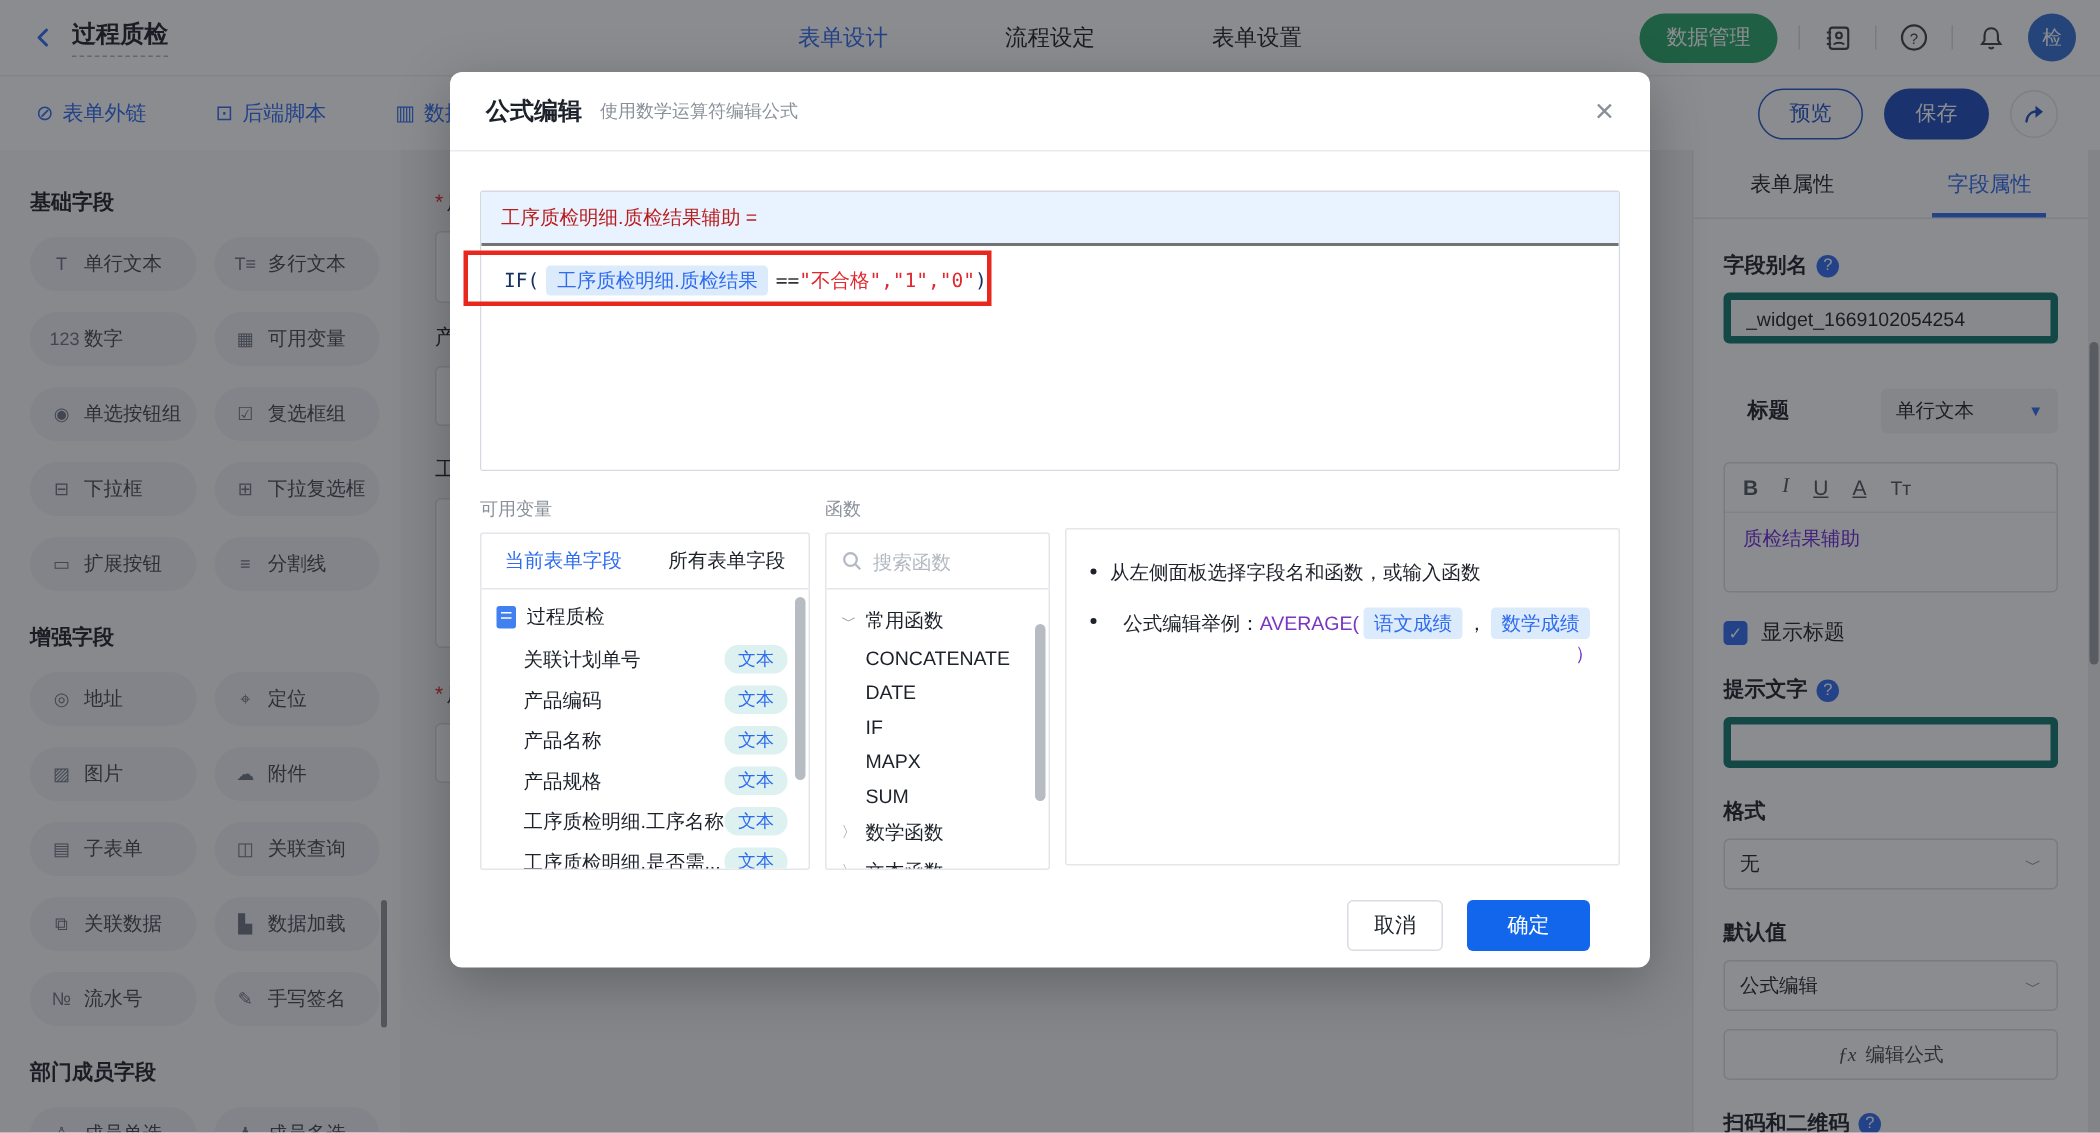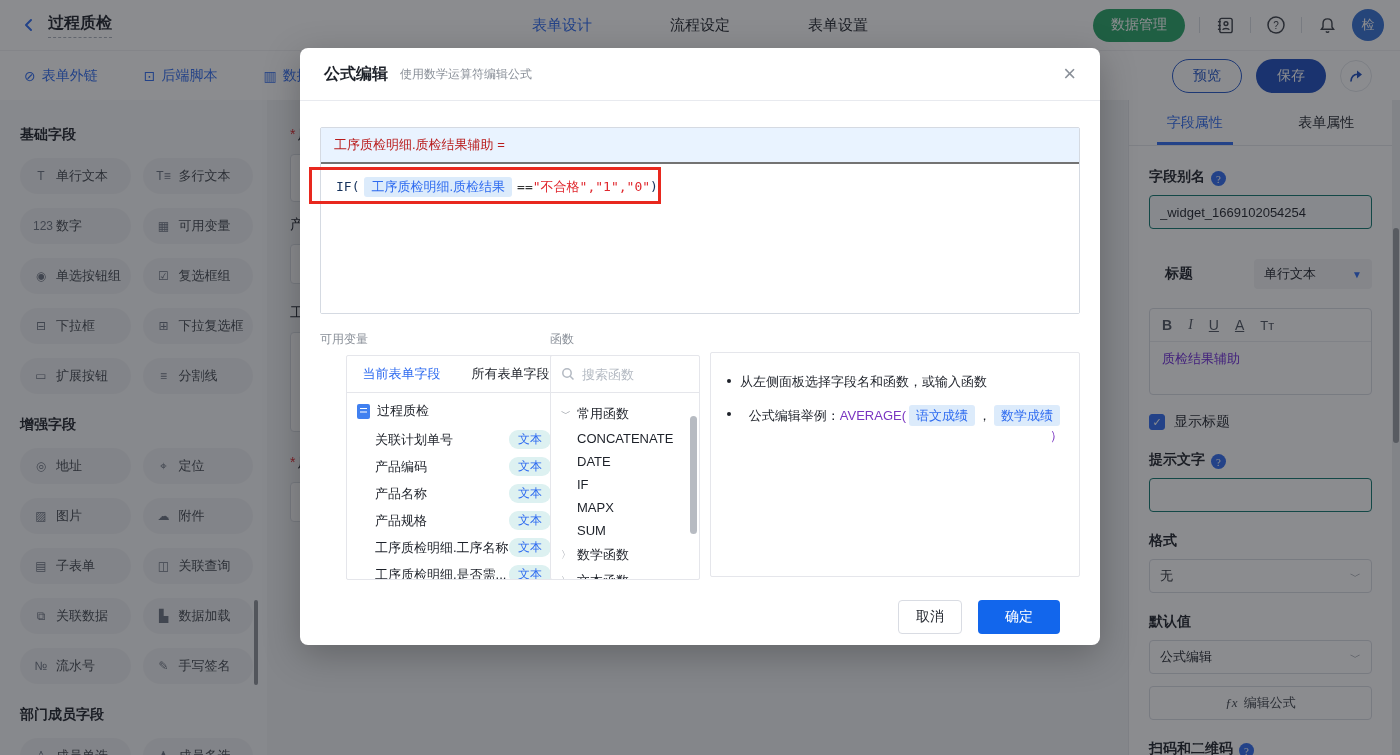--- a/index.html
+++ b/index.html
@@ -50,23 +50,23 @@
   .cv2 { top:204px; } .cv2 .cv-box { height:100px; }
   .cv3 { top:354px; } .cv3 .cv-box { height:40px; }
 
   
   .props { position:absolute; top:100px; right:8px; width:264px; height:655px; background:#fff; border-left:1px solid #e5e6eb; z-index:1; overflow:hidden; }
   .p-tabs { height:46px; border-bottom:1px solid #e5e6eb; display:flex; }
   .p-tab { flex:1; display:flex; align-items:center; justify-content:center; font-size:14px; color:#1d2129; cursor:pointer; position:relative; }
   .p-tab.active { color:#2e6bf0; }
   .p-tab.active::after { content:""; position:absolute; bottom:0; left:50%; transform:translateX(-50%); width:76px; height:3px; background:#2e6bf0; }
   .p-body { padding:2px 20px 0; }
-  .p-label { font-size:14px; font-weight:bold; color:#1d2129; margin:20px 0 9px; display:flex; align-items:flex-end; gap:6px;font-family:Liberation Serif, serif; }
+  .p-label { font-size:14px; font-weight:bold; color:#1d2129; margin:20px 0 9px; display:flex; align-items:center; gap:6px; }
   .help-badge { width:15px; height:15px; border-radius:50%; background:#2e6bf0; color:#fff; font-size:11px; display:flex; align-items:center; justify-content:center; font-weight:normal; cursor:pointer; }
-  .p-input { width:100%; height:34px; border:1px solid #0f766e; border-radius:4px; background:#f7f8fa; font-size:13px; color:#1d2129; padding:0 10px; font-family:inherit; }
+  .p-input { width:100%; height:34px; border:5px solid #0f766e; border-radius:4px; background:#f7f8fa; font-size:13px; color:#1d2129; padding:0 10px; font-family:inherit; }
   .p-input.white { background:#fff; }
   .title-row { display:flex; align-items:center; justify-content:space-between; margin:20px 0 9px; }
   .title-row .p-label { margin:16px; }
   .mini-select { width:118px; height:30px; background:#f2f3f5; border-radius:4px; display:flex; align-items:center; justify-content:space-between; padding:0 10px; font-size:13px; cursor:pointer; }
   .mini-select .tri { color:#2e6bf0; font-size:10px; }
   .rich { border:1px solid #d9dce3; border-radius:4px; }
   .rich-bar { height:33px; border-bottom:1px solid #e8eaef; display:flex; align-items:center; gap:16px; padding:0 12px; color:#4e5560; }
   .fmt { font-size:14px; cursor:pointer; }
   .fmt-0 { font-weight:bold; } .fmt-1 { font-style:italic; font-family:"Liberation Serif",serif; }
   .fmt-2 { text-decoration:underline; } .fmt-3 { text-decoration:underline; }
@@ -96,21 +96,21 @@
   .f-target { height:36px; background:#e9f3ff; border-bottom:2px solid #737373; display:flex; align-items:center; padding:0 13px; font-size:13px; color:#b91c1c; }
   .f-editor { height:149px; position:relative; background:#fff; }
   .f-line { position:relative; padding:13px 15px; font-family:"DejaVu Sans Mono",monospace; font-size:13px; color:#16325c; white-space:nowrap; }
   .chip { display:inline-block; background:#dcebfb; color:#2e6bf0; border-radius:3px; padding:1px 7px; margin:0 5px; font-family:"Liberation Sans",sans-serif; }
   .f-op { color:#333; }
   .f-str { color:#e0282e; }
   .red-anno { position:absolute; left:-12px; top:3px; width:352px; height:37px; border:3px solid #e8281e; pointer-events:none; }
   .m-cols { display:flex; gap:10px; }
   .m-col-label { font-size:12px; color:#8a9099; margin:17px 0 7px; }
   .panel { border:1px solid #e5e6eb; border-radius:2px; height:225px; position:relative; overflow:hidden; background:#fff; }
-  .vars-panel { width:220px;margin-left:26px; }
+  .vars-panel { width:220px; }
   .v-tabs { height:37px; border-bottom:1px solid #e5e6eb; display:flex; }
   .v-tab { flex:1; display:flex; align-items:center; justify-content:center; font-size:13px; color:#1d2129; cursor:pointer; }
   .v-tab.active { color:#2e6bf0; }
   .v-tree { padding:9px 14px 0 10px; }
   .v-root { display:flex; align-items:center; gap:7px; font-size:13px; margin-bottom:6px; cursor:pointer; }
   .doc-ic { width:13px; height:15px; background:#4080f0; border-radius:2px; position:relative; flex:none; }
   .doc-ic::after { content:""; position:absolute; left:3px; top:4px; width:7px; height:1.5px; background:#fff; box-shadow:0 3.5px 0 #fff; }
   .v-row { display:flex; align-items:center; justify-content:space-between; padding:4px 0 4px 18px; cursor:pointer; }
   .v-name { font-size:13px; color:#1d2129; white-space:nowrap; overflow:hidden; text-overflow:ellipsis; max-width:135px; }
   .badge { background:#ddf1f1; color:#2e6bf0; font-size:12px; border-radius:9px; padding:1px 9px; flex:none; }
@@ -333,22 +333,22 @@
       </div>
       <div class="cv-field cv3">
         <div class="cv-label"><span class="req">*</span>质</div>
         <div class="cv-box"></div>
       </div>
     </div>
 </main>
 
 <aside class="props">
   <div class="p-tabs">
+    <div class="p-tab">表单属性</div>
     <div class="p-tab active">字段属性</div>
-    <div class="p-tab">表单属性</div>
   </div>
   <div class="p-body">
     <div class="p-label">
       <span>字段别名</span>
       <span class="help-badge">?</span>
     </div>
     <input class="p-input" value="_widget_1669102054254" style="">
     <div class="title-row">
       <div class="p-label">标题</div>
       <div class="mini-select">

